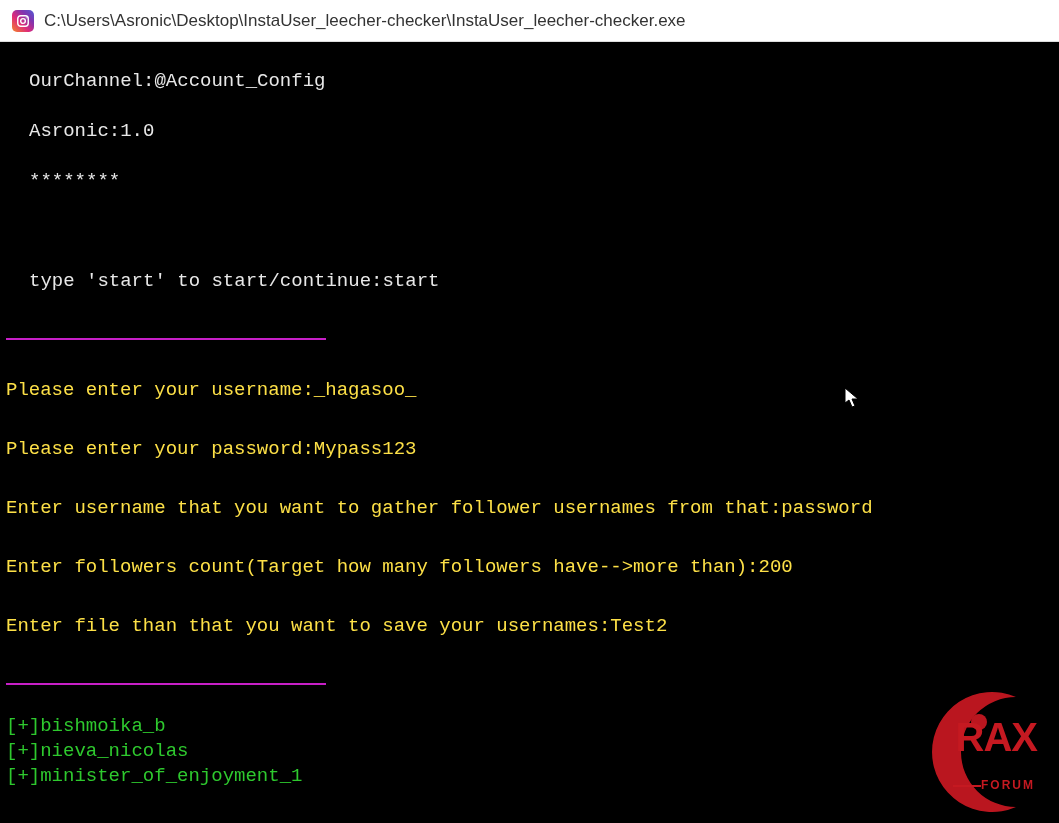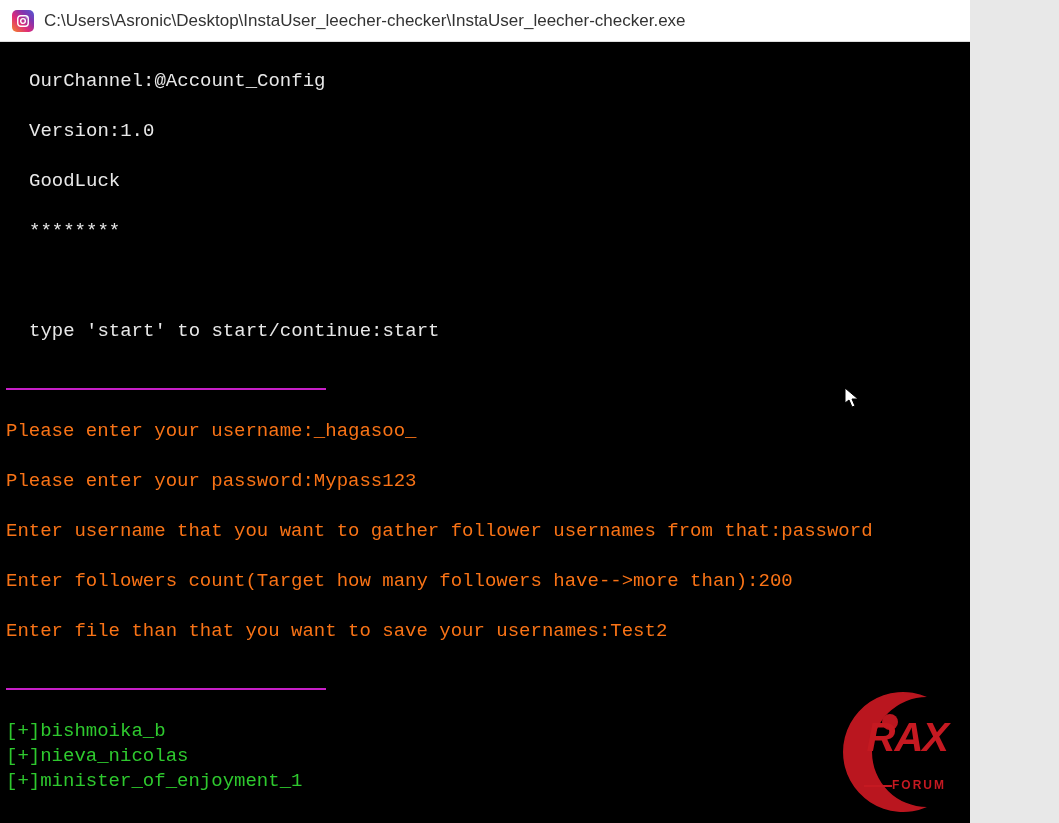--- a/index.html
+++ b/index.html
@@ -5,21 +5,21 @@
     * { margin: 0; padding: 0; box-sizing: border-box; }
     body {
       background: #e8e8e8;
       font-family: Consolas, 'Courier New', monospace;
       width: 1059px;
       height: 823px;
       overflow: hidden;
       position: relative;
     }
     .window {
-      width: 970px;
+      width: 1059px;
       height: 823px;
       background: #fff;
       display: flex;
       flex-direction: column;
     }
     .titlebar {
       height: 42px;
       background: #fff;
       border-bottom: 1px solid #ddd;
       display: flex;
@@ -50,21 +50,21 @@
       color: #ccc;
       font-size: 19px;
       line-height: 25px;
       padding: 2px 4px 4px 6px;
       white-space: pre;
       font-family: Consolas, 'Courier New', monospace;
       position: relative;
       overflow: hidden;
     }
     .white-text { color: #e8e8e8; margin-left: 23px; }
-    .magenta-text { color: #f97316; }
+    .magenta-text { color: #fde047; margin-top: 9px; }
     .green-text { color: #2ec92e; }
     .blank-line { height: 25px; }
     .separator {
       display: inline-block;
       width: 320px;
       height: 2px;
       background: #c71fc7;
       vertical-align: bottom;
       margin-bottom: 4px;
     }
@@ -91,21 +91,20 @@
       width: 130px;
       height: 130px;
     }
     .logo-text-big {
       position: absolute;
       right: 4px;
       top: 38px;
       font-family: Arial Black, Arial, sans-serif;
       font-size: 40px;
       font-weight: 900;
-      font-style: italic;
       color: #d41b24;
       letter-spacing: -1px;
     }
     .logo-text-small {
       position: absolute;
       right: 6px;
       top: 86px;
       color: #d41b24;
       font-family: Arial, sans-serif;
       font-size: 12px;
@@ -133,22 +132,21 @@
         <rect x="3" y="3" width="18" height="18" rx="5"></rect>
         <circle cx="12" cy="12" r="4"></circle>
         <circle cx="17.5" cy="6.5" r="1" fill="#fff" stroke="none"></circle>
       </svg>
     </span>
     <span class="titlebar-text">C:\Users\Asronic\Desktop\InstaUser_leecher-checker\InstaUser_leecher-checker.exe</span>
   </div>
 
   <div class="console-area">
 <div class="white-text">OurChannel:@Account_Config</div>
-<div class="white-text">Version:1.0</div>
-<div class="white-text">GoodLuck</div>
+<div class="white-text">Asronic:1.0</div>
 <div class="white-text">********</div>
 <div class="blank-line"></div>
 <div class="white-text"><span>type 'start' to start/continue:</span><span>start</span></div>
 <div><span class="separator"></span></div>
 <div class="magenta-text"><span>Please enter your username:</span><span>_hagasoo_</span></div>
 <div class="magenta-text"><span>Please enter your password:</span><span>Mypass123</span></div>
 <div class="magenta-text"><span>Enter username that you want to gather follower usernames from that:</span><span>password</span></div>
 <div class="magenta-text"><span>Enter followers count(Target how many followers have--&gt;more than):</span><span>200</span></div>
 <div class="magenta-text"><span>Enter file than that you want to save your usernames:</span><span>Test2</span></div>
 <div><span class="separator"></span></div>

